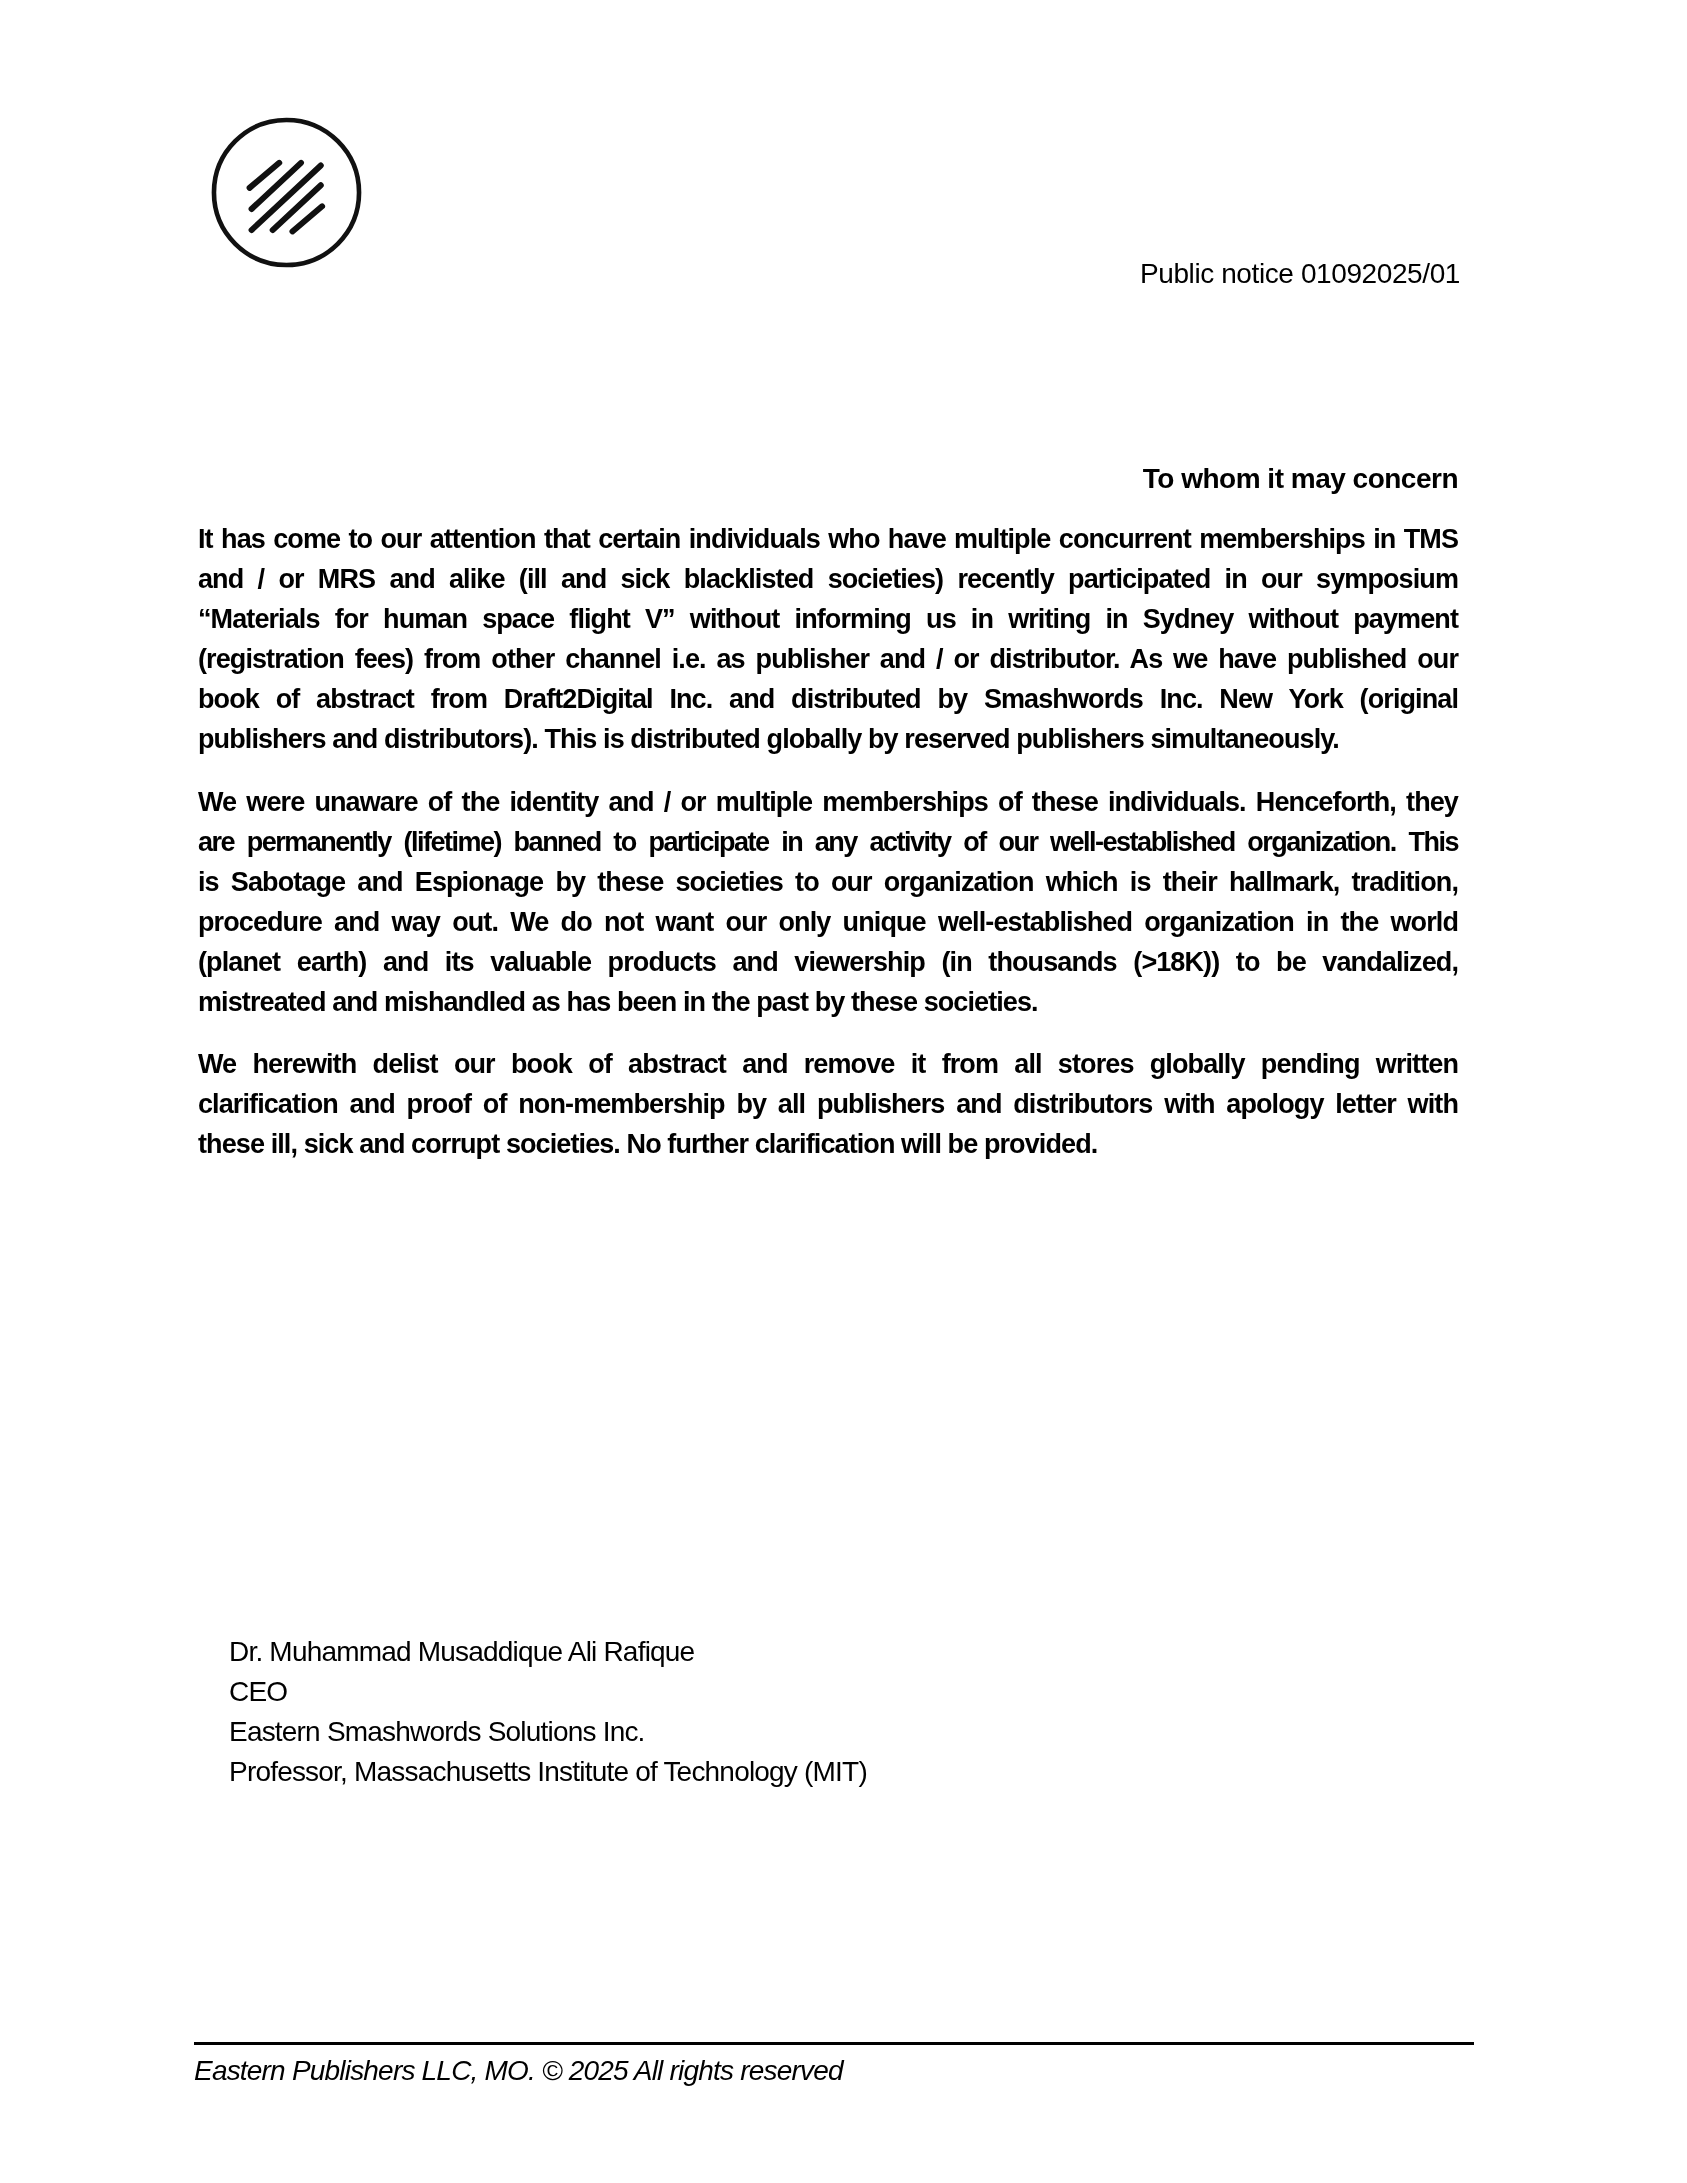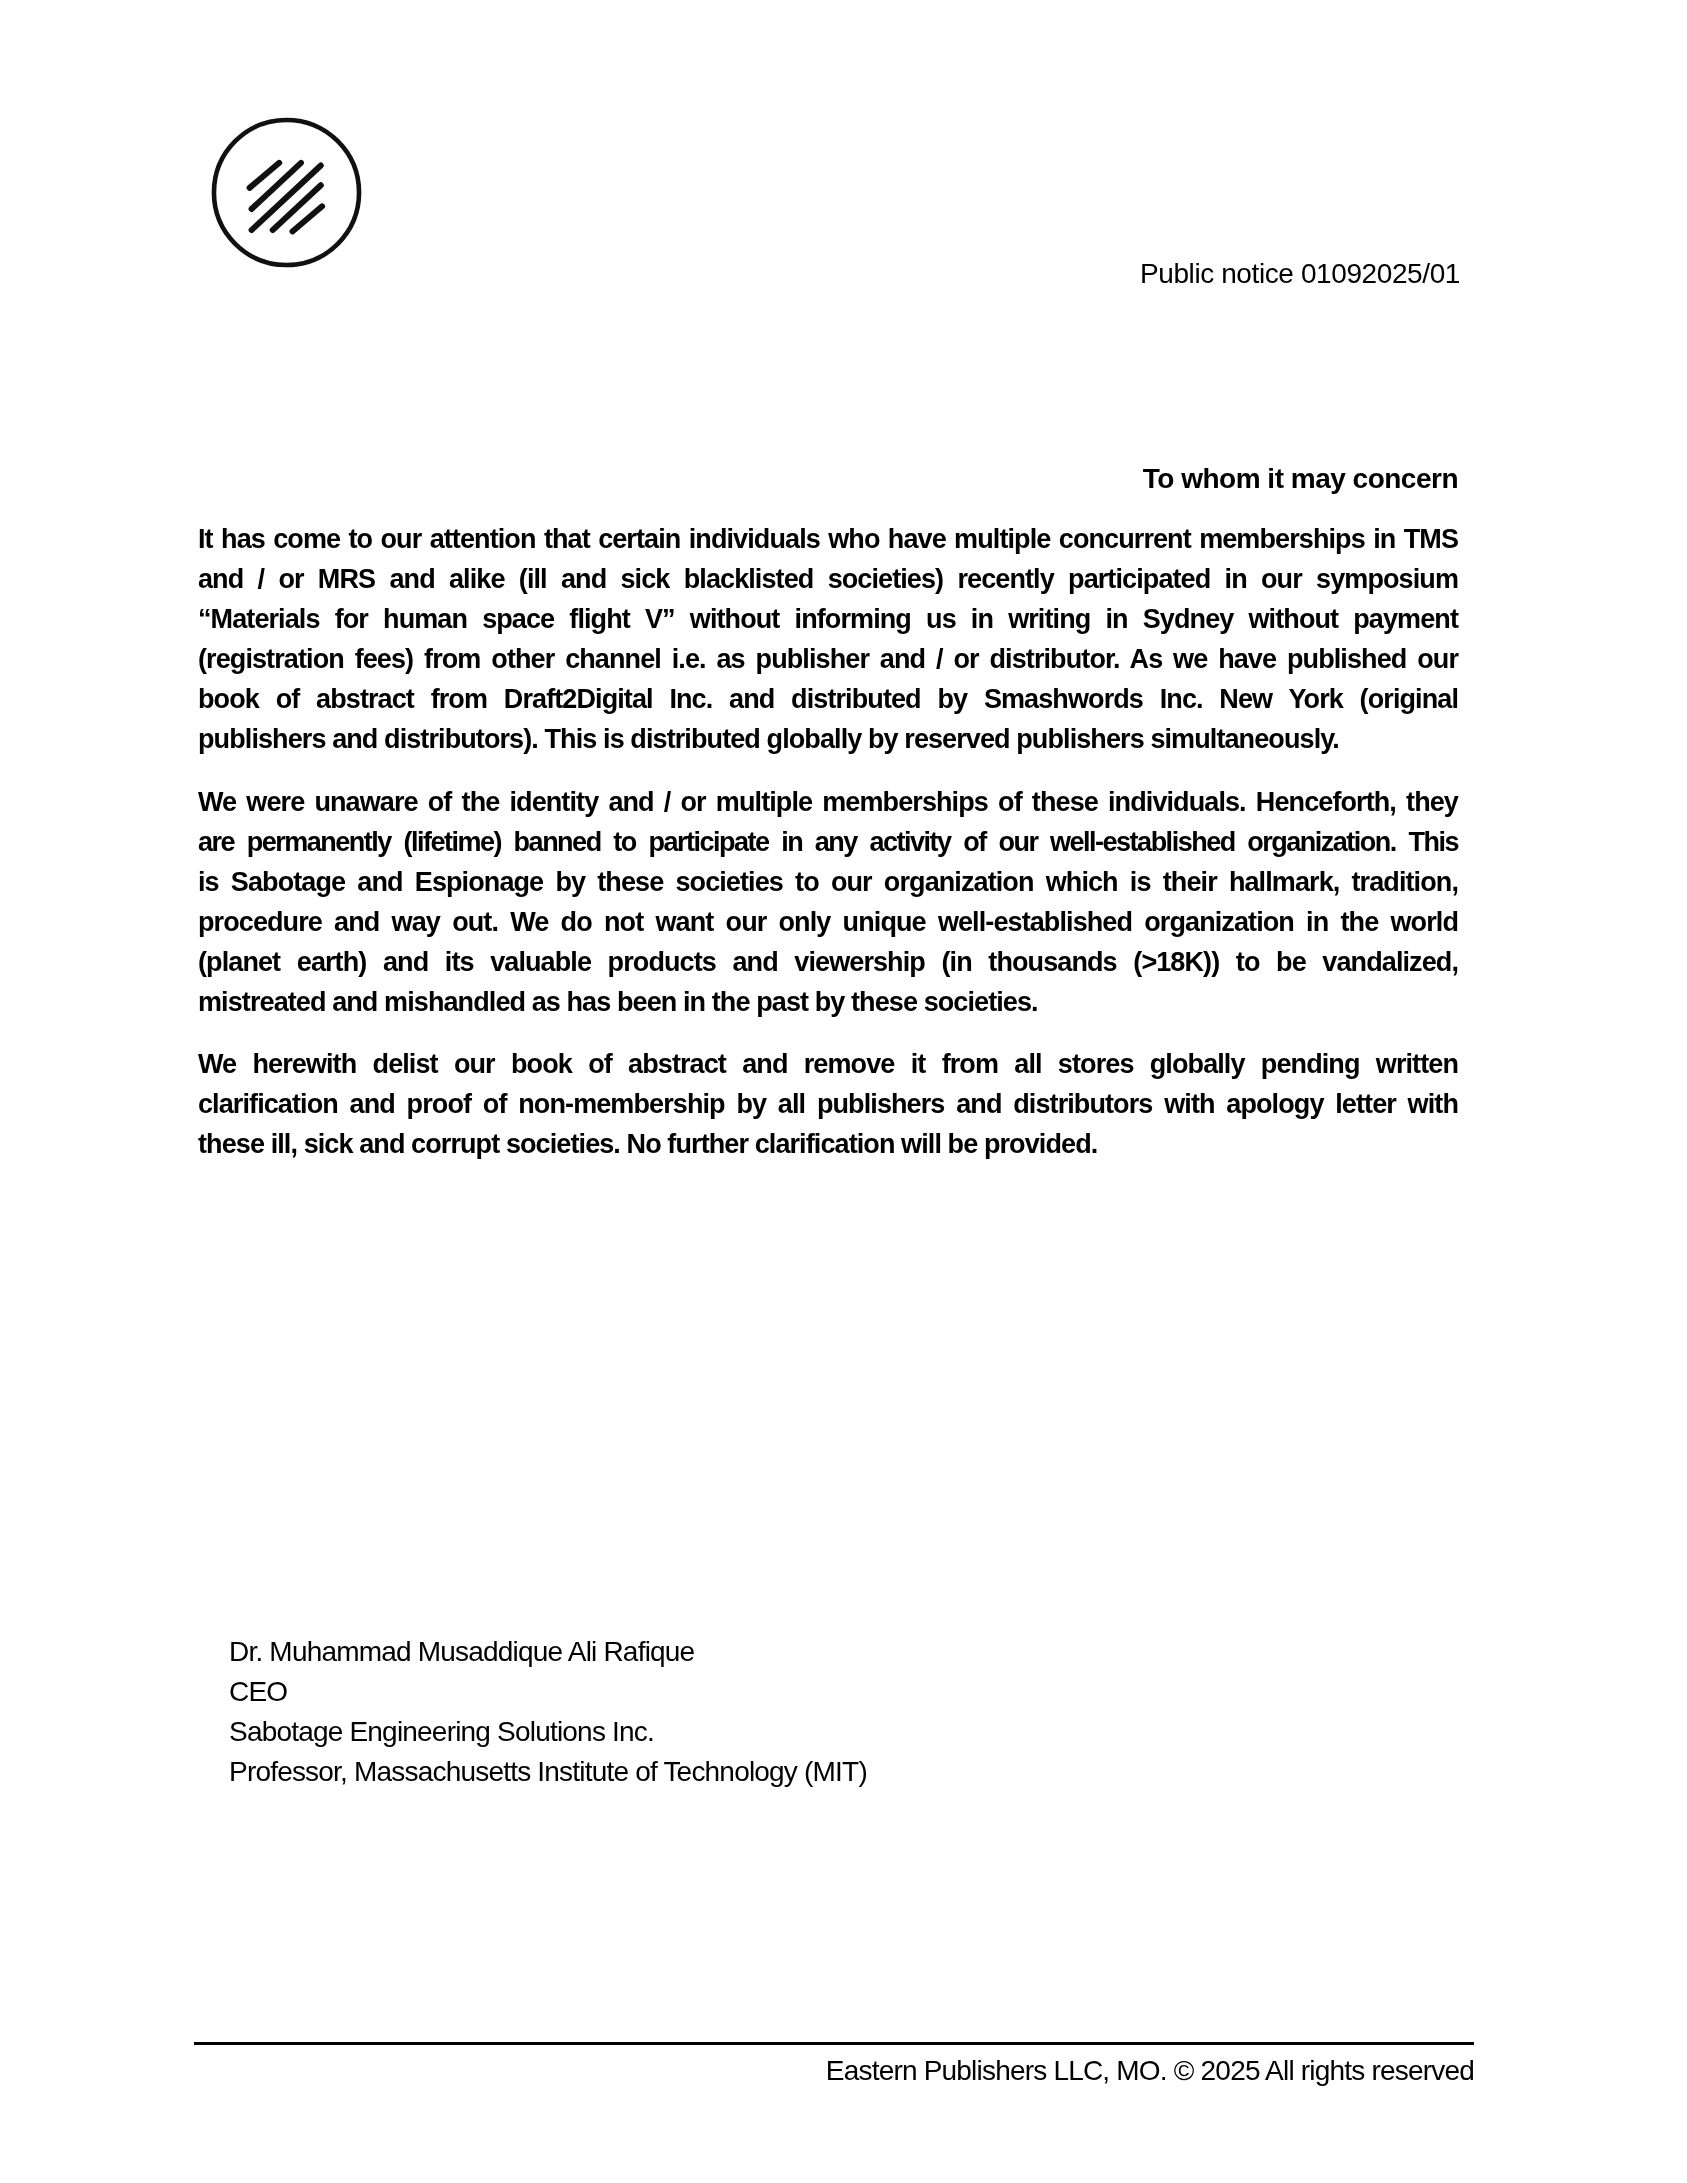--- a/index.html
+++ b/index.html
@@ -89,25 +89,26 @@
     top: 2042px;
     width: 1280px;
     height: 2.6px;
     background: #000000;
   }
   .footer-text {
     position: absolute;
     left: 194px;
     width: 1280px;
     top: 2052px;
-    text-align: right;
+    text-align: left;
     font-size: 28px;
     line-height: 37px;
     letter-spacing: -0.8px;
     white-space: nowrap;
+    font-style: italic;
   }
 </style>
 </head>
 <body>
 
 <div class="logo">
   <svg width="153" height="153" viewBox="0 0 232 232" xmlns="http://www.w3.org/2000/svg">
     <circle cx="116" cy="116" r="110" fill="none" stroke="#111111" stroke-width="7"></circle>
     <g stroke="#111111" stroke-width="9" stroke-linecap="round">
       <line x1="60" y1="109" x2="105" y2="71"></line>
@@ -143,19 +144,19 @@
   <div class="para">
     <span class="line">We herewith delist our book of abstract and remove it from all stores globally pending written</span>
     <span class="line">clarification and proof of non-membership by all publishers and distributors with apology letter with</span>
     <span class="line last">these ill, sick and corrupt societies. No further clarification will be provided.</span>
   </div>
 </div>
 
 <div class="signature">
   <span class="sig-line">Dr. Muhammad Musaddique Ali Rafique</span>
   <span class="sig-line">CEO</span>
-  <span class="sig-line">Sabotage Engineering Solutions Inc.</span>
+  <span class="sig-line">Eastern Smashwords Solutions Inc.</span>
   <span class="sig-line">Professor, Massachusetts Institute of Technology (MIT)</span>
 </div>
 
 <div class="footer-rule"></div>
 <div class="footer-text">Eastern Publishers LLC, MO. © 2025 All rights reserved</div>
 
 
 </body></html>

